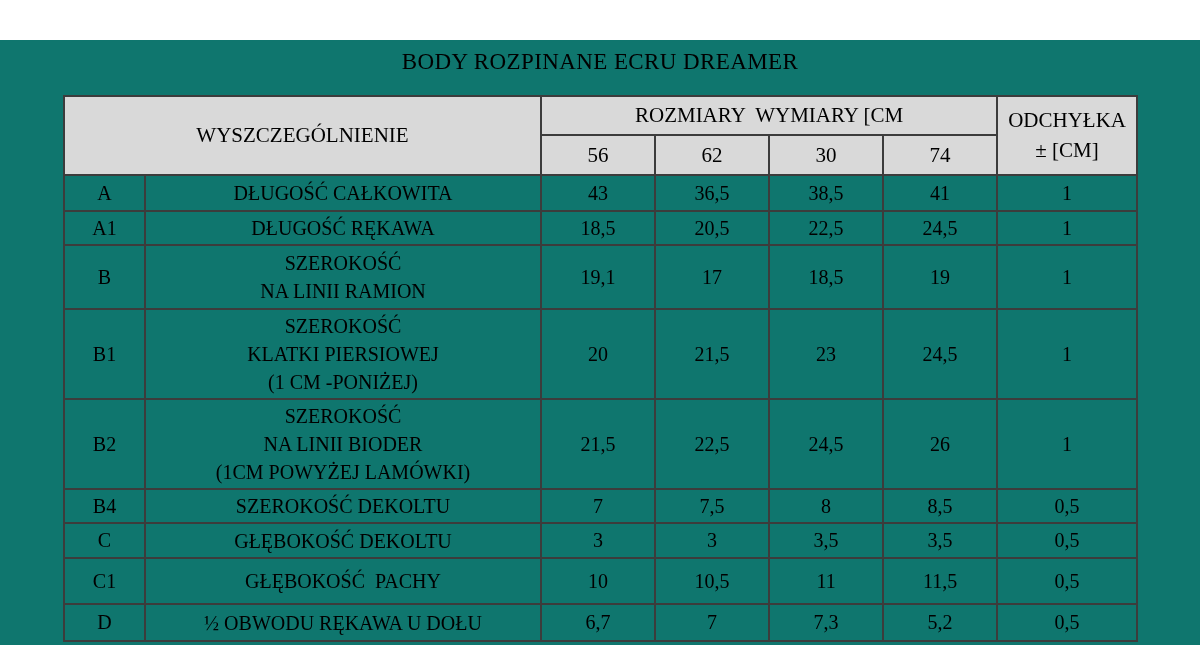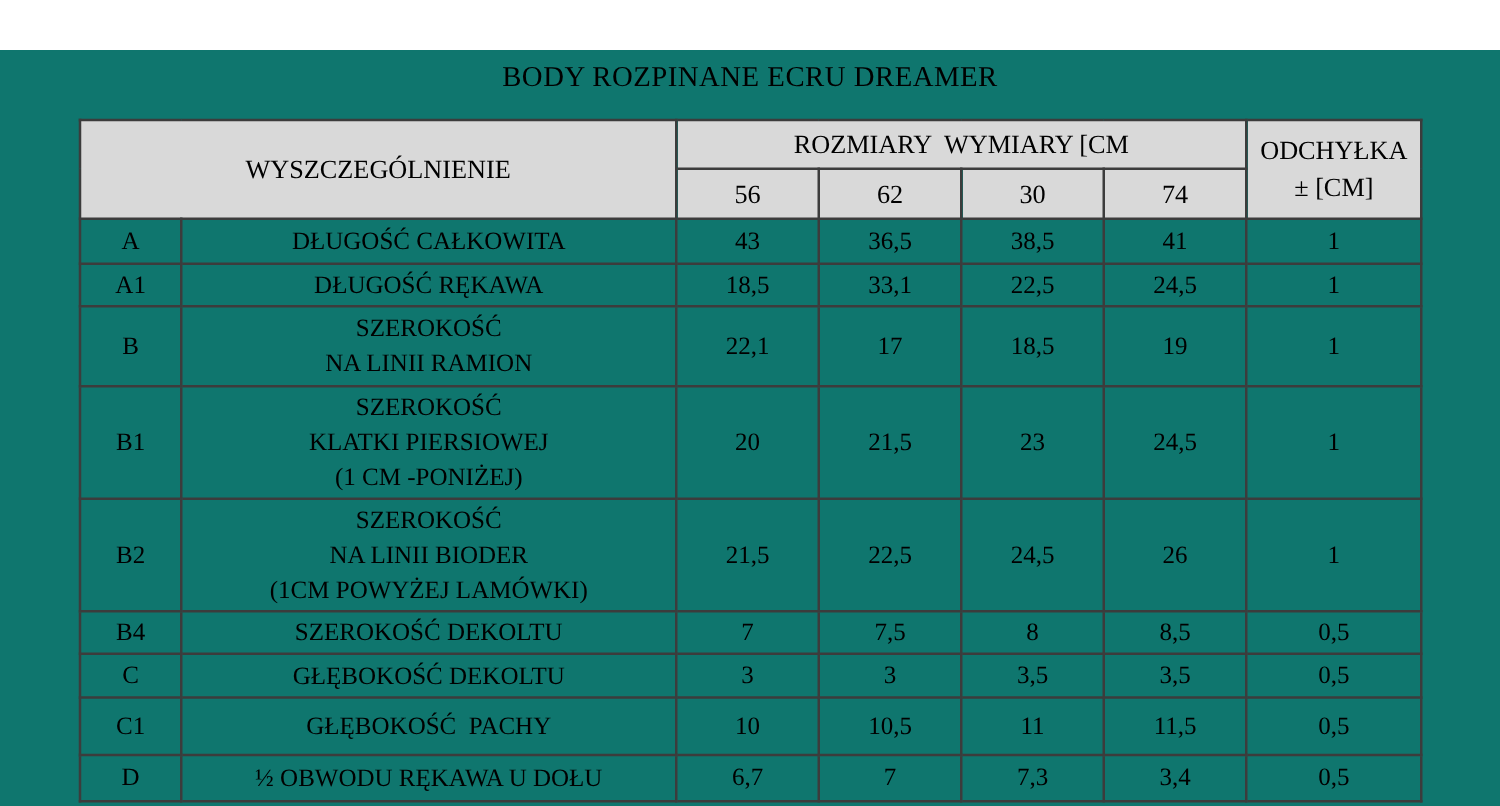--- a/index.html
+++ b/index.html
@@ -97,30 +97,30 @@
         <td>43</td>
         <td>36,5</td>
         <td>38,5</td>
         <td>41</td>
         <td>1</td>
       </tr>
       <tr>
         <td>A1</td>
         <td class="pre">DŁUGOŚĆ RĘKAWA</td>
         <td>18,5</td>
-        <td>33,1</td>
+        <td>20,5</td>
         <td>22,5</td>
         <td>24,5</td>
         <td>1</td>
       </tr>
       <tr>
         <td>B</td>
         <td class="pre">SZEROKOŚĆ
 NA LINII RAMION</td>
-        <td>22,1</td>
+        <td>19,1</td>
         <td>17</td>
         <td>18,5</td>
         <td>19</td>
         <td>1</td>
       </tr>
       <tr>
         <td>B1</td>
         <td class="pre">SZEROKOŚĆ
 KLATKI PIERSIOWEJ
 (1 CM -PONIŻEJ)</td>
@@ -167,19 +167,19 @@
         <td>11</td>
         <td>11,5</td>
         <td>0,5</td>
       </tr>
       <tr>
         <td>D</td>
         <td class="pre">½ OBWODU RĘKAWA U DOŁU</td>
         <td>6,7</td>
         <td>7</td>
         <td>7,3</td>
-        <td>3,4</td>
+        <td>5,2</td>
         <td>0,5</td>
       </tr>
     </tbody>
   </table>
 
 </div>
 
 </body></html>

